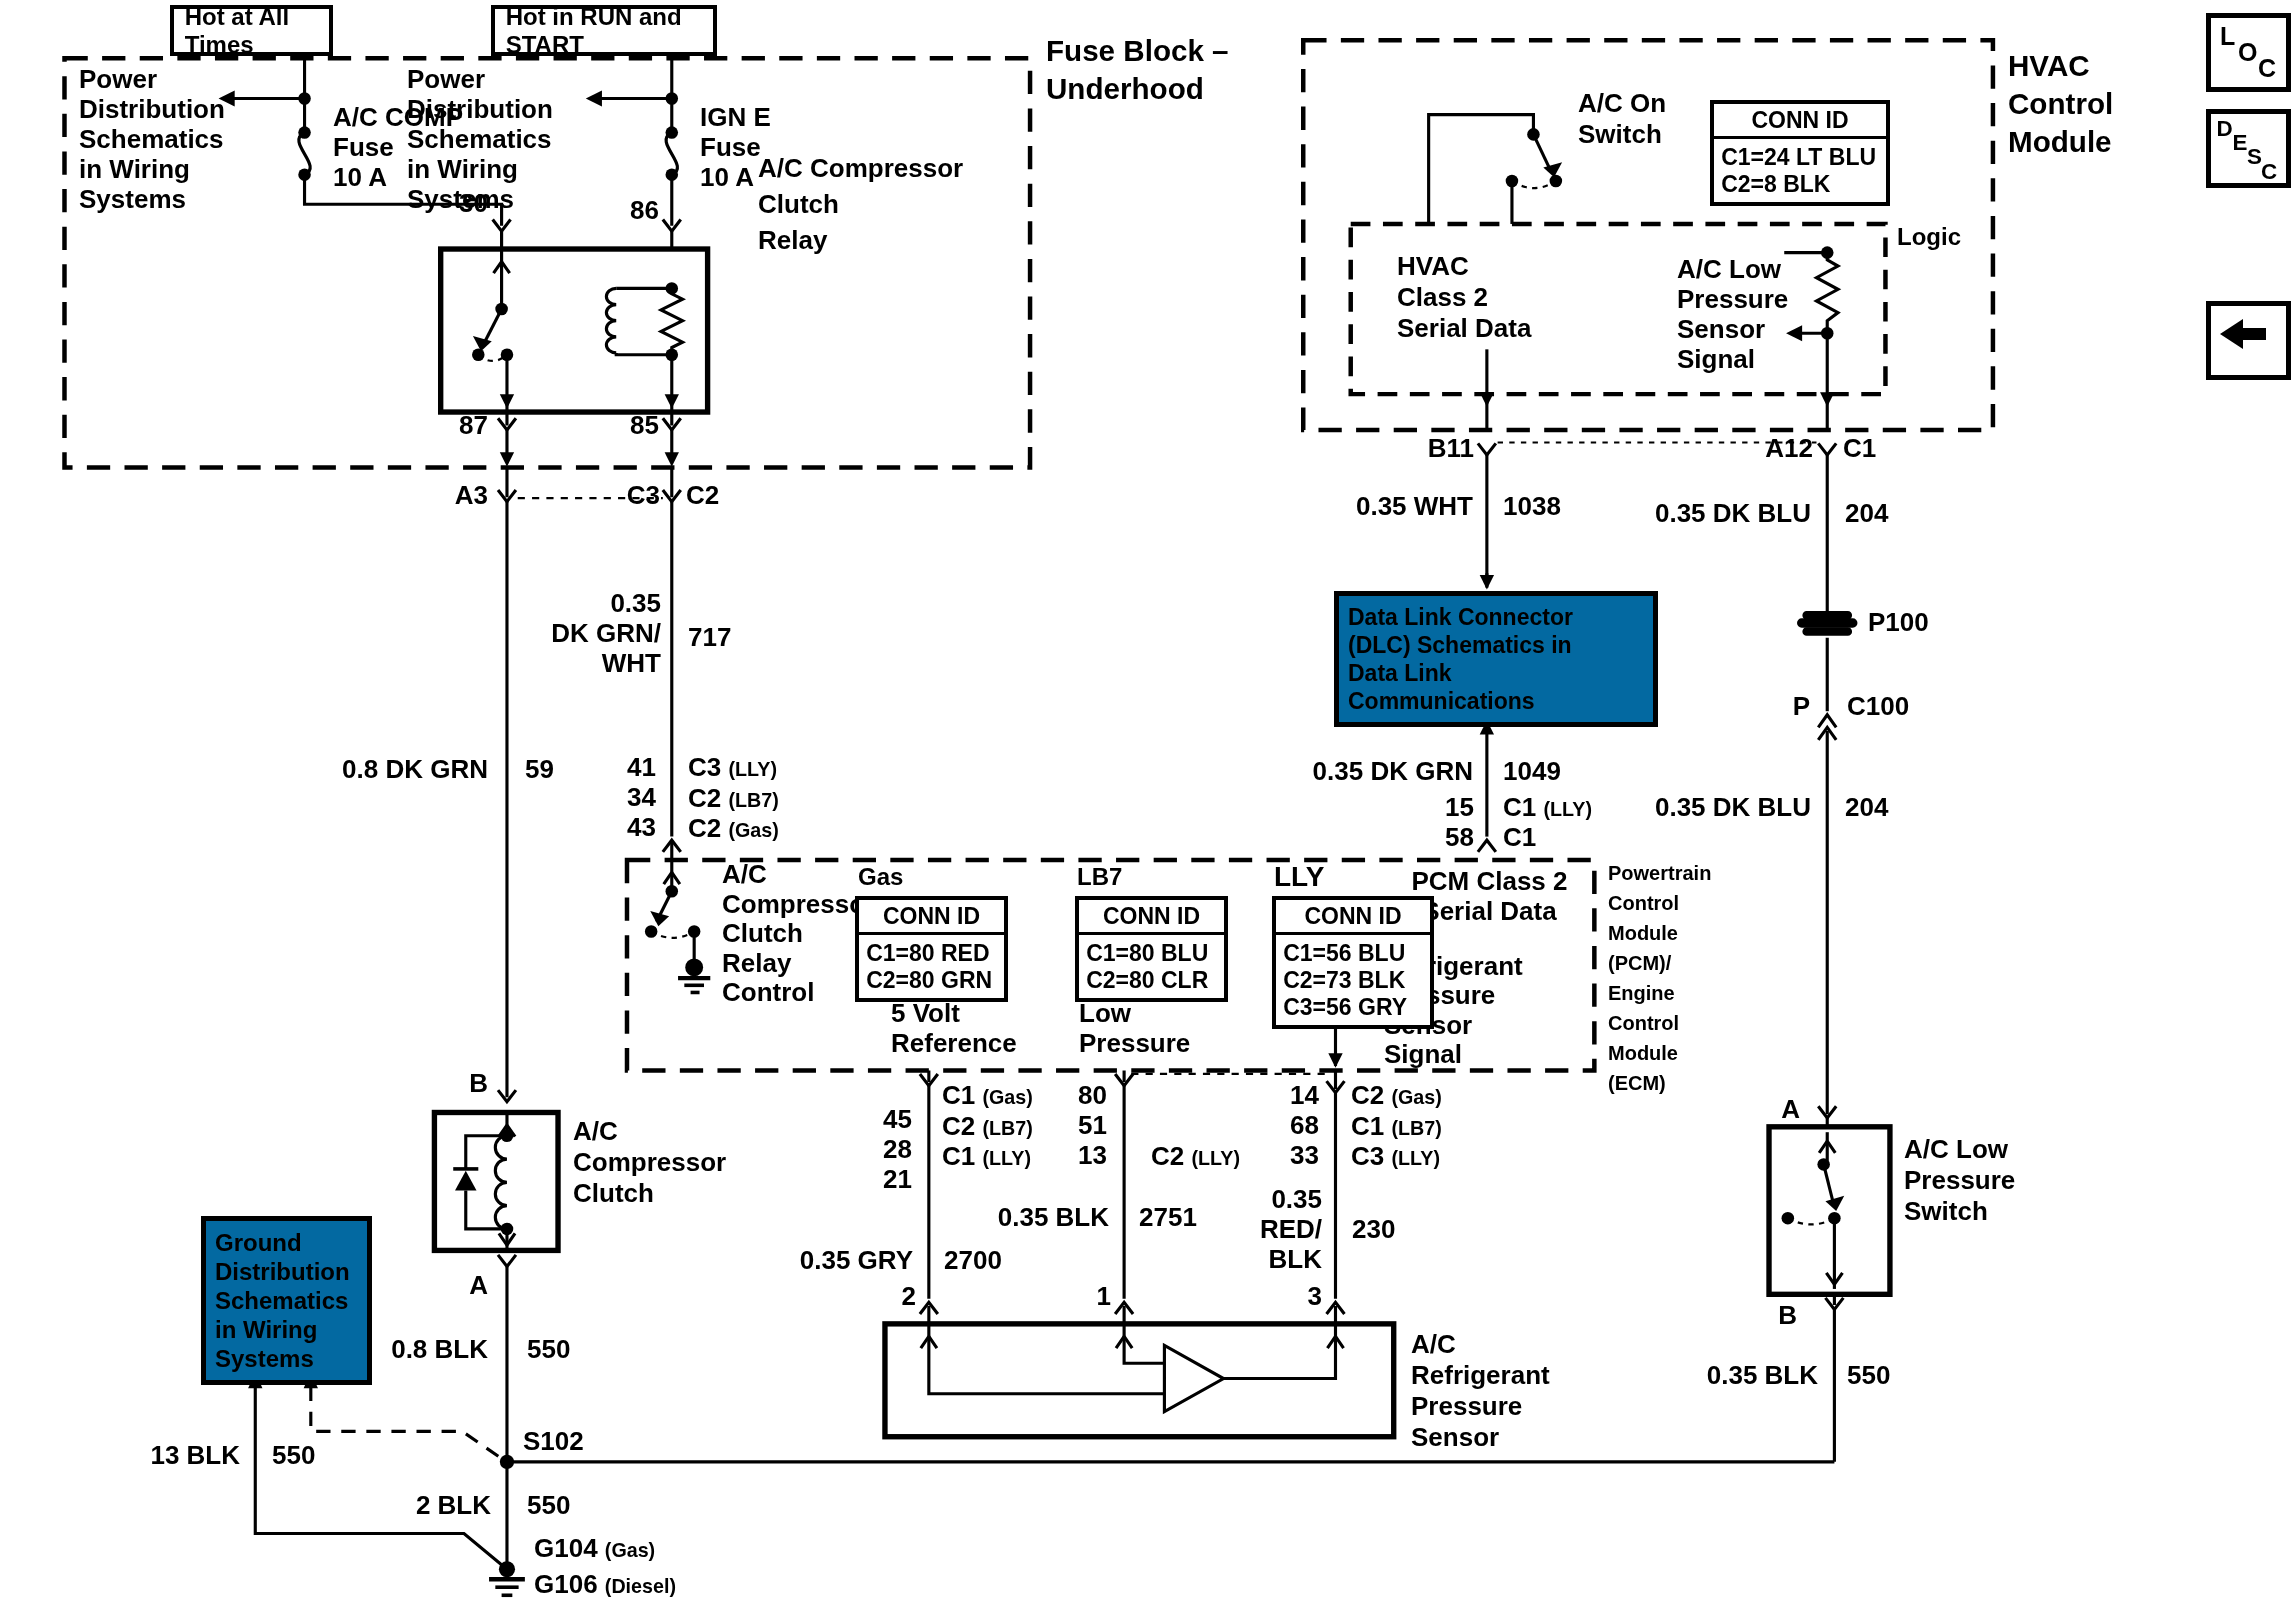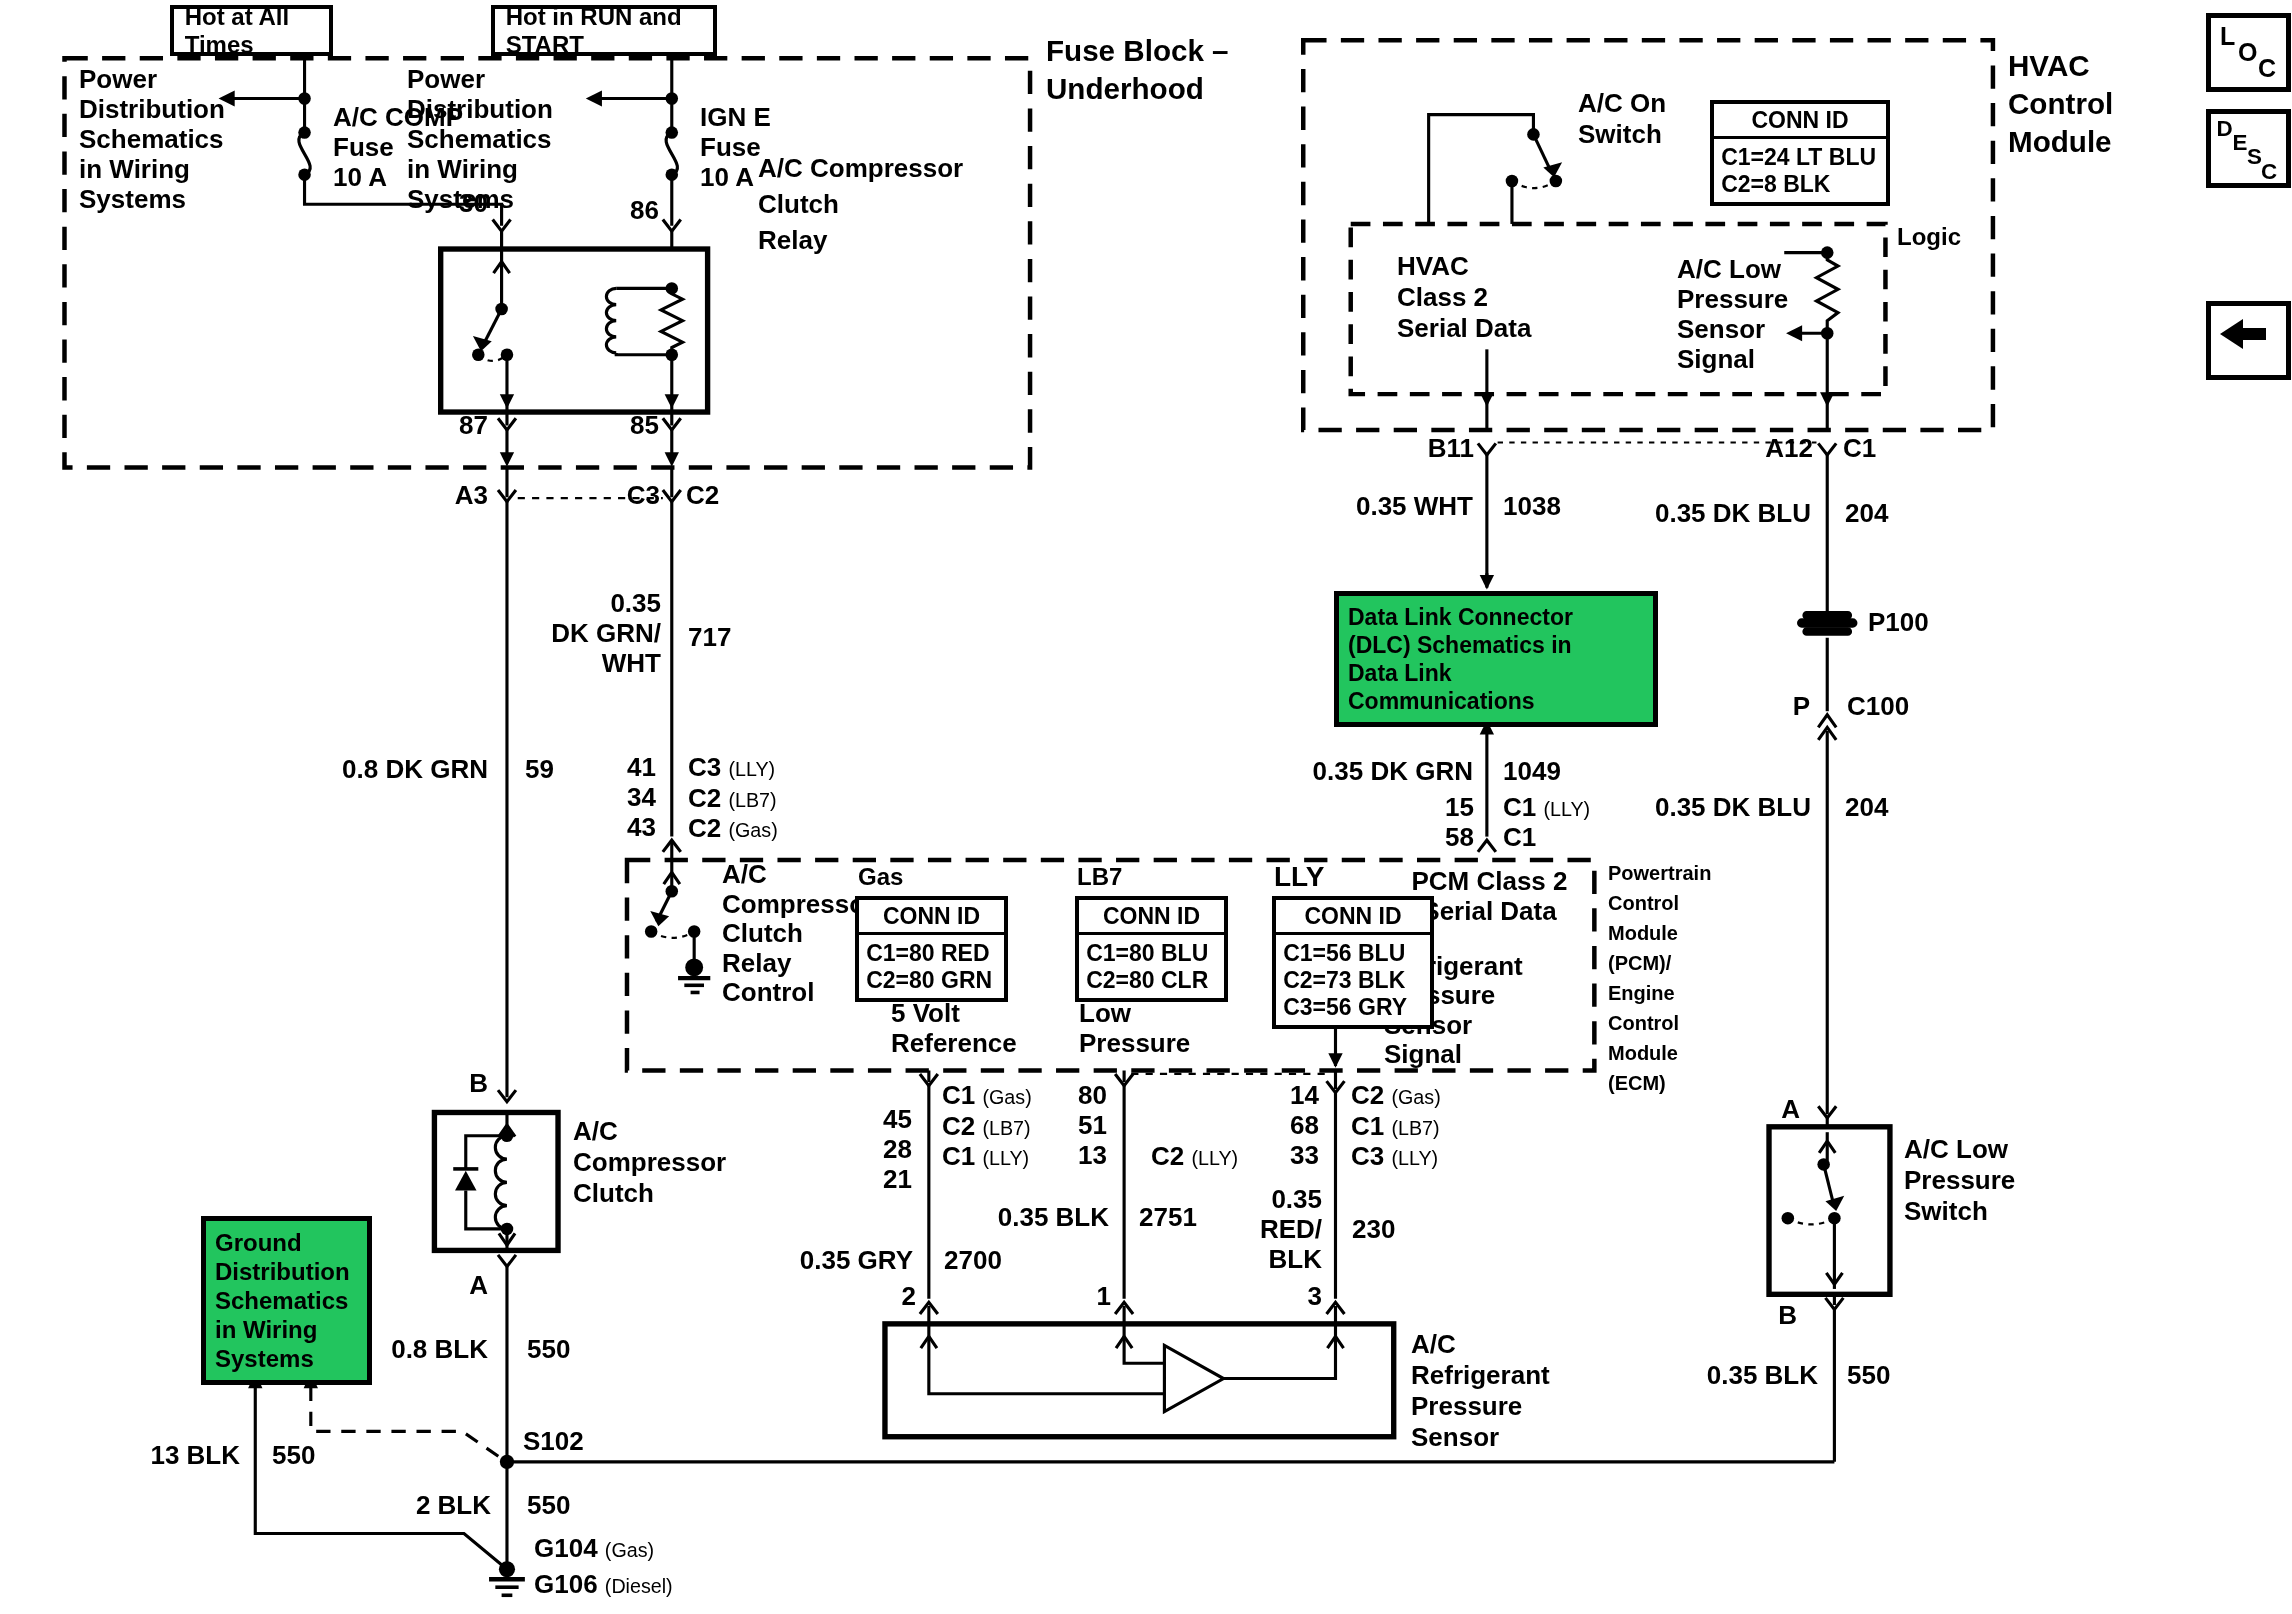--- a/index.html
+++ b/index.html
@@ -2,30 +2,30 @@
 <html style="font-size:14.3px"><head>
 <meta charset="utf-8">
 <style>
   html,body{margin:0;padding:0;background:#fff}
   #canvas{position:relative;width:2293px;height:1615px;background:#fff;overflow:hidden;
           font-family:"Liberation Sans","DejaVu Sans",sans-serif}
   svg{position:absolute;left:0;top:0}
   .lbl{position:absolute;font:700 26px "Liberation Sans","DejaVu Sans",sans-serif;
        line-height:30px;white-space:pre-line;color:#000}
   .ra{text-align:right}
-  .sub{font-size:19.7px;font-weight:400}
+  .sub{font-size:19.7px;font-weight:700}
   .row{position:absolute;font:700 26px "Liberation Sans","DejaVu Sans",sans-serif;color:#000;white-space:nowrap}
   .hotbox{position:absolute;border:4.5px solid #000;background:#fff;display:flex;align-items:center;
           justify-content:center;font:700 24px "Liberation Sans","DejaVu Sans",sans-serif;padding:1.8px 10.7px}
   .connid{position:absolute;border:4.5px solid #000;background:#fff}
   .connid-h{font:700 23px "Liberation Sans","DejaVu Sans",sans-serif;text-align:center;
             border-bottom:3.6px solid #000;padding:2.7px 5.4px}
   .connid-r{font:700 23px "Liberation Sans","DejaVu Sans",sans-serif;line-height:27px;
             padding:4.5px 7.2px;white-space:pre-line}
-  .solidbox{position:absolute;border:5.4px solid #000;background:#22c55e;
+  .solidbox{position:absolute;border:5.4px solid #000;background:#0369a1;
             font:700 23px "Liberation Sans","DejaVu Sans",sans-serif;line-height:28px;
             padding:7.2px 9px;white-space:pre-line}
   .btn{position:absolute;width:75px;height:69px;border:5.4px solid #000;background:#fff;cursor:pointer}
   .btn span{position:absolute;font:700 25px "Liberation Sans","DejaVu Sans",sans-serif}
   .btn.desc span{font-size:22.4px}
   .bk-head{position:absolute;left:9px;top:12.5px;width:0;height:0;
            border-top:15px solid transparent;border-bottom:15px solid transparent;
            border-right:23px solid #000}
   .bk-shaft{position:absolute;left:30px;top:21.5px;width:25px;height:12.5px;background:#000}
 </style>

